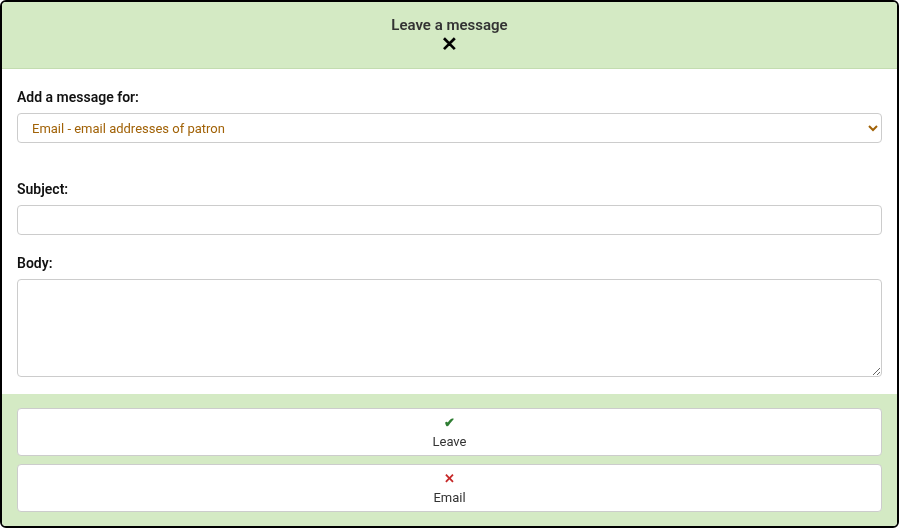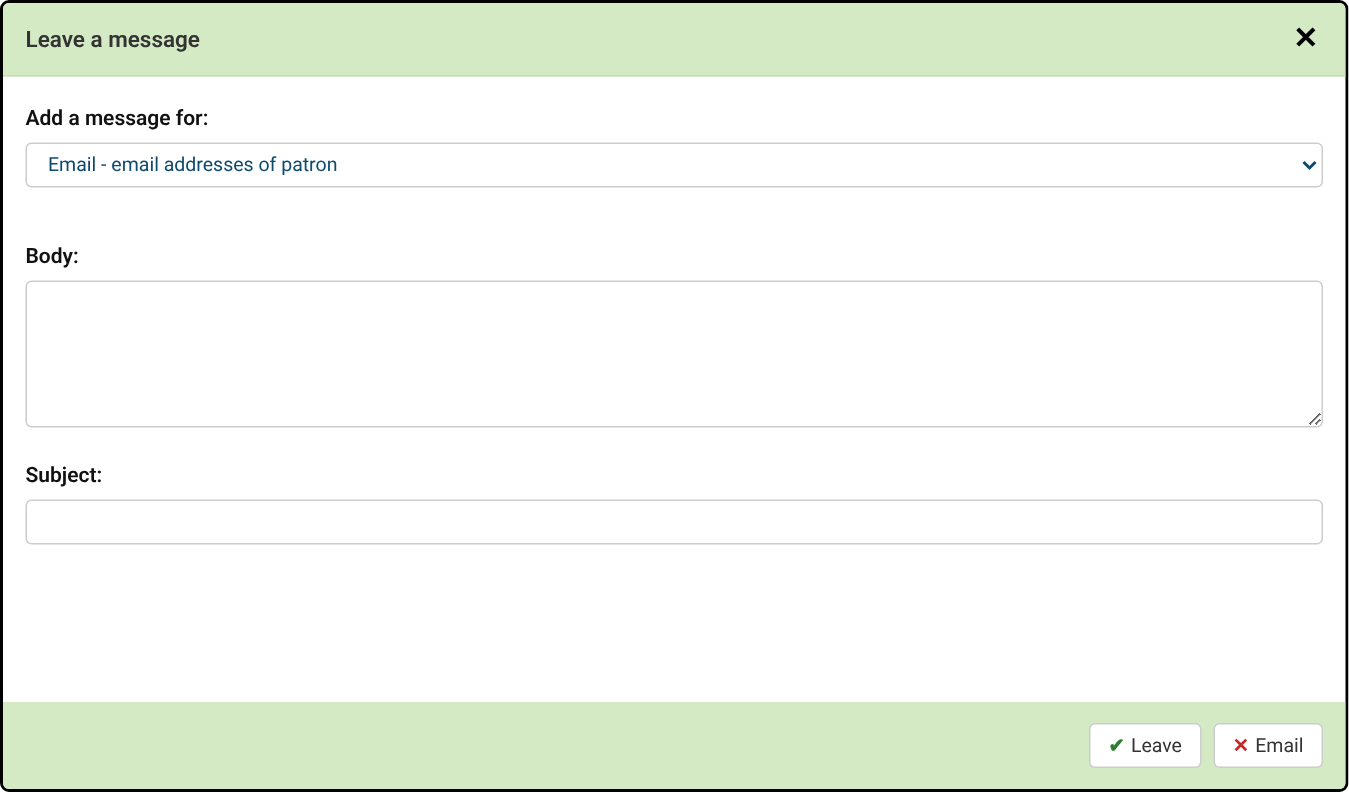--- a/index.html
+++ b/index.html
@@ -1,15 +1,15 @@
 <!DOCTYPE html>
 <html><head>
   <meta charset="utf-8">
   <style>
-    * { box-sizing: border-box; margin: 0; padding: 0; }
+    * { box-sizing: border-box; margin: 0; padding: 0; flex-direction: column; }
     body {
       font-family: -apple-system, BlinkMacSystemFont, "Segoe UI", Roboto, "Helvetica Neue", Arial, sans-serif;
       font-size: 14px;
       color: #333;
       background: #fff;
     }
     .modal {
       width: 899px;
       height: 528px;
       border: 2px solid #000;
@@ -57,21 +57,21 @@
       display: block;
       margin-bottom: 8px;
     }
     .field-control {
       width: 100%;
       border: 1px solid #ccc;
       border-radius: 4px;
       padding: 6px 10px;
       font-size: 13px;
       background: #fff;
-      color: #0c4a6e;
+      color: #a16207;
       font-family: inherit;
     }
     select.field-control {
       height: 30px;
       appearance: auto;
     }
     input.field-control {
       height: 30px;
     }
     textarea.field-control {
@@ -120,27 +120,27 @@
       <label class="field-label">Add a message for:</label>
       <select class="field-control">
         <option>Email - email addresses of patron</option>
       </select>
     </div>
 
     <div class="spacer"></div>
 
 
     <div class="field">
-      <label class="field-label">Body:</label>
-      <textarea class="field-control" style=""></textarea>
+      <label class="field-label">Subject:</label>
+      <input type="text" class="field-control" value="" style="">
     </div>
 
     <div class="field">
-      <label class="field-label">Subject:</label>
-      <input type="text" class="field-control" value="" style="">
+      <label class="field-label">Body:</label>
+      <textarea class="field-control" style=""></textarea>
     </div>
 
   </div>
 
   <div class="modal-footer">
     <button class="btn">
       <span class="icon-check">✔</span>
       <span>Leave</span>
     </button>
     <button class="btn">

